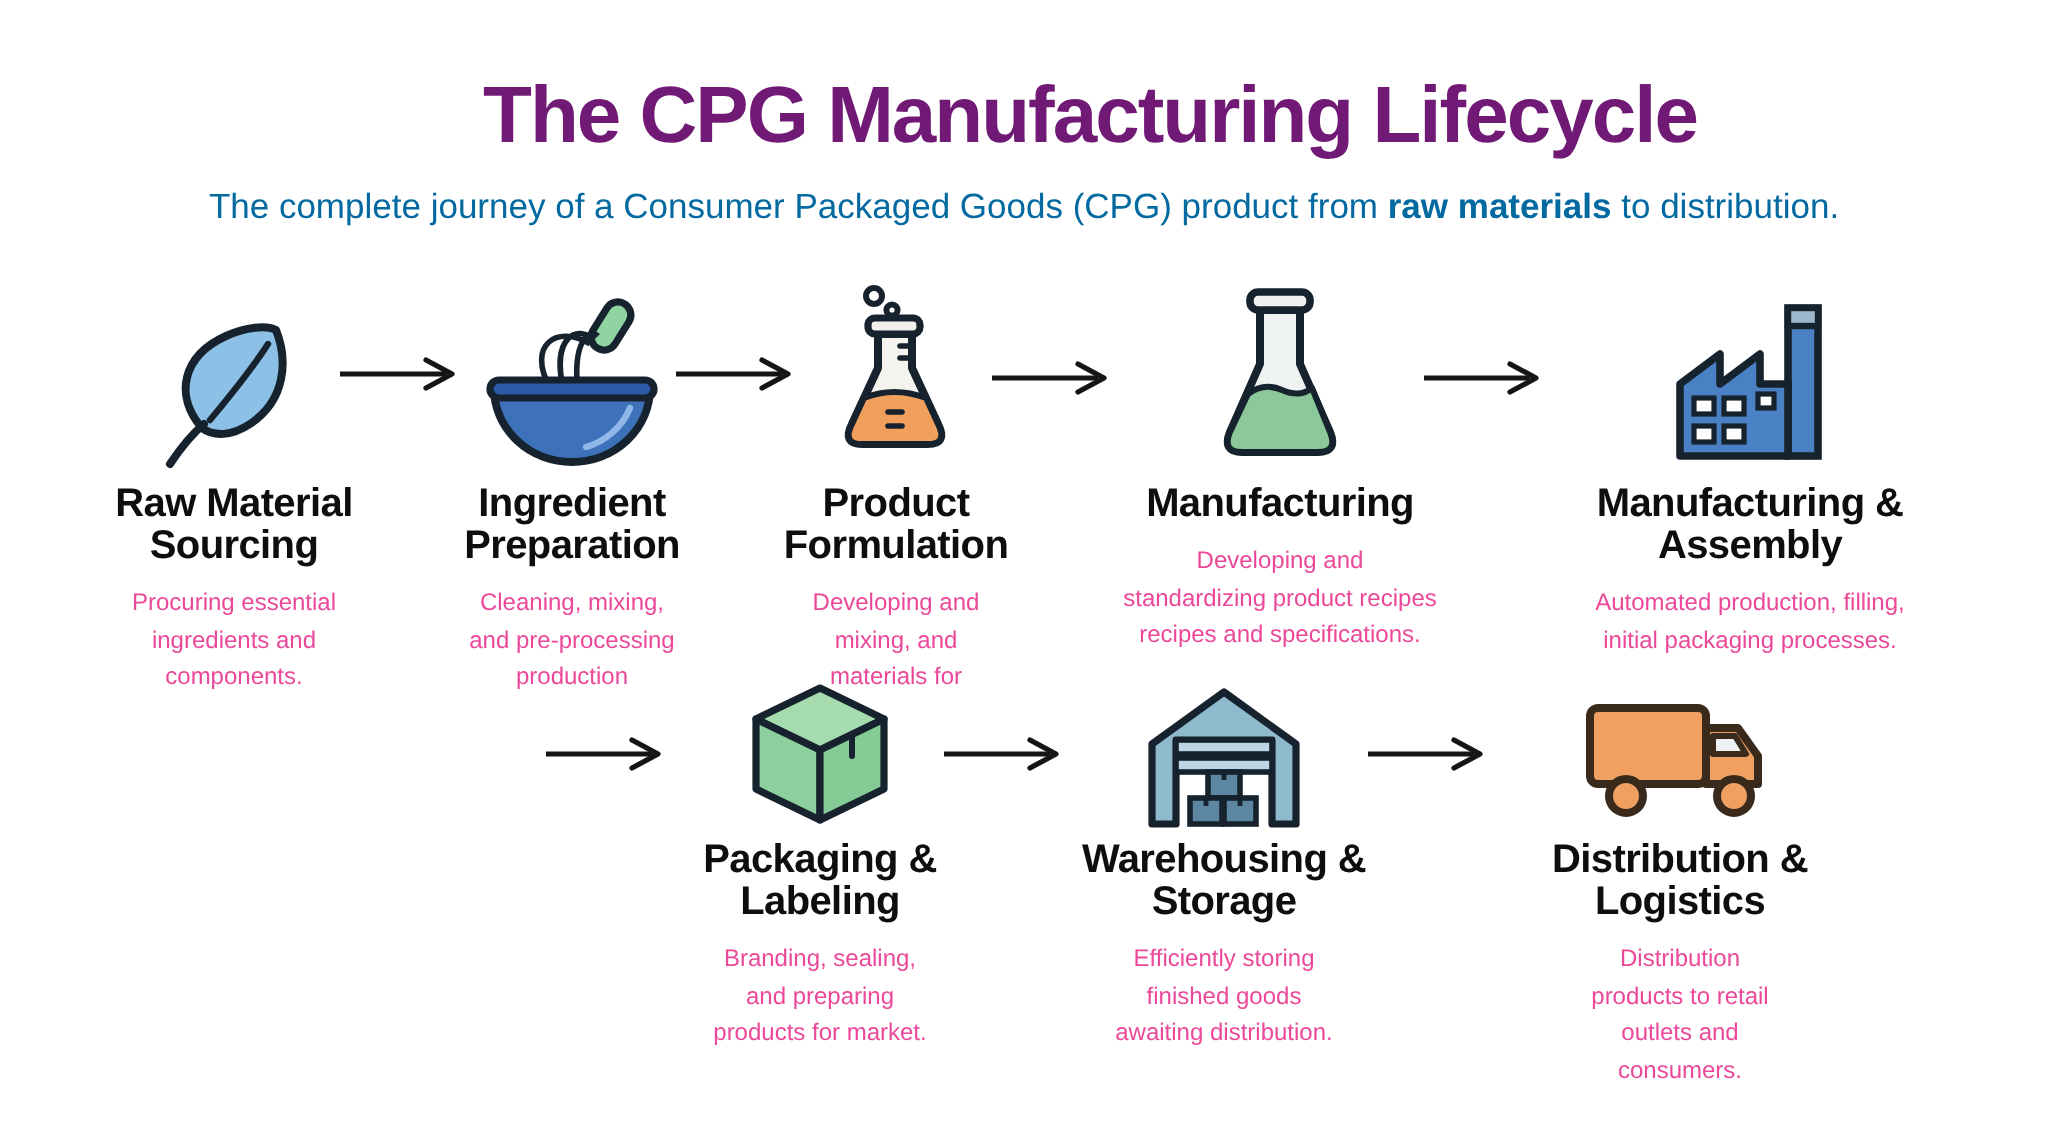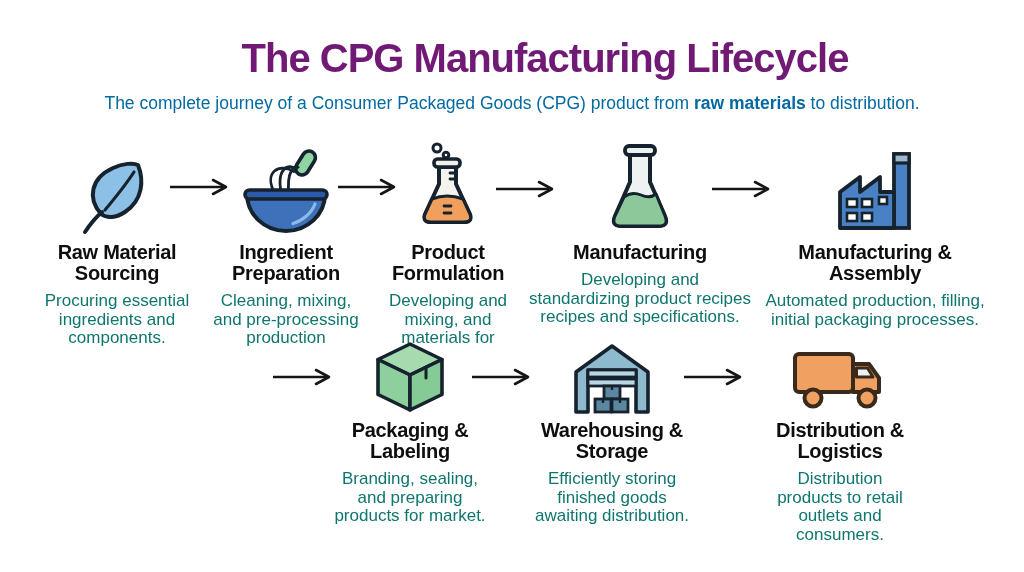--- a/index.html
+++ b/index.html
@@ -23,22 +23,22 @@
   .icon-area{
     display:flex;align-items:flex-end;justify-content:center;width:100%;
   }
   .row1 .icon-area{height:90px;}
   .row2 .icon-area{height:76px;}
   .step-title{
     margin:6px 0 0 0;font-size:20px;line-height:21px;font-weight:700;
     letter-spacing:-0.3px;white-space:pre-line;color:#0e0e0e;
   }
   .step-desc{
-    margin:8px 0 0 0;font-size:17px;line-height:18.5px;white-space:pre-line;
-    color:#0f766e;
+    margin:8px 0 0 0;font-size:12px;line-height:18.5px;white-space:pre-line;
+    color:#ec4899;
   }
   .arrow{position:absolute;width:64px;height:18px;}
 </style>
 </head>
 <body>
 
 <div class="canvas">
 
   <h1 class="page-title">The CPG Manufacturing Lifecycle</h1>
   <p class="page-subtitle"><span>The complete journey of a Consumer Packaged Goods (CPG) product from </span><b>raw materials</b><span> to distribution.</span></p>

